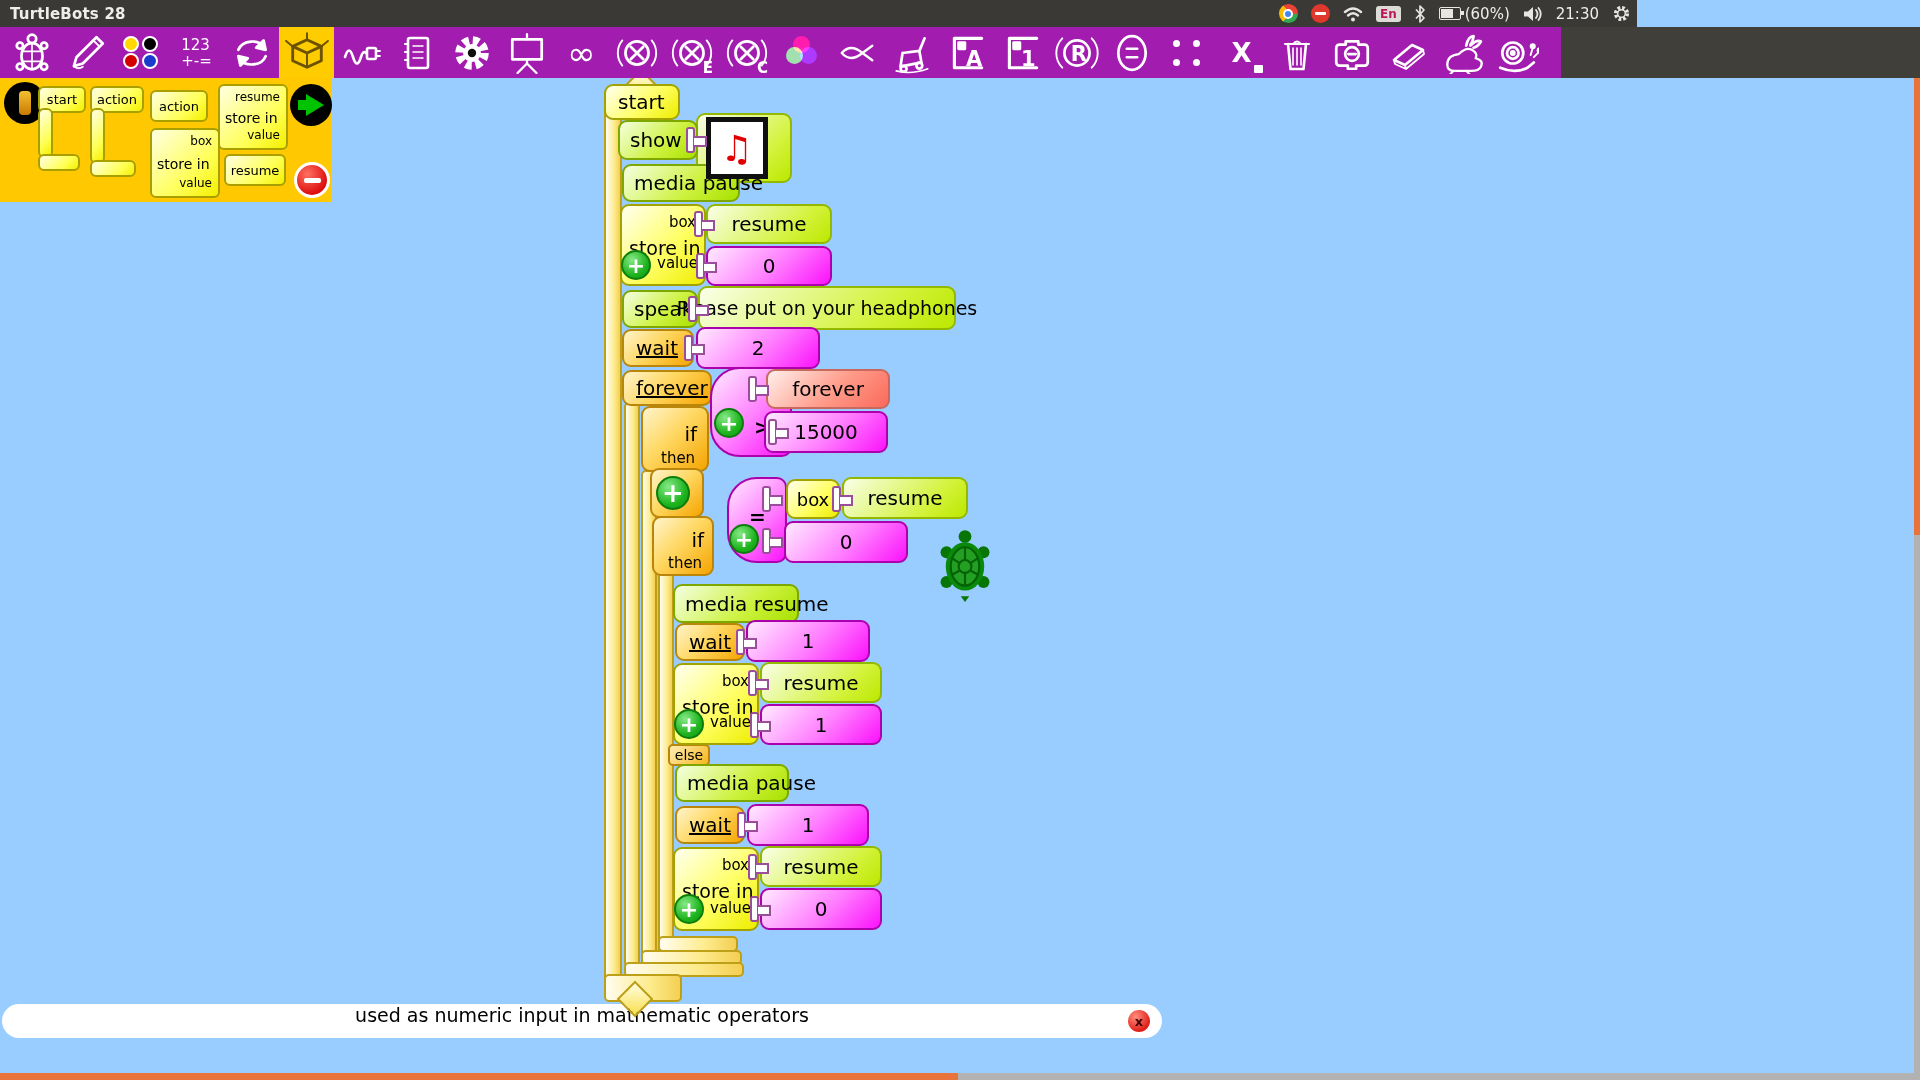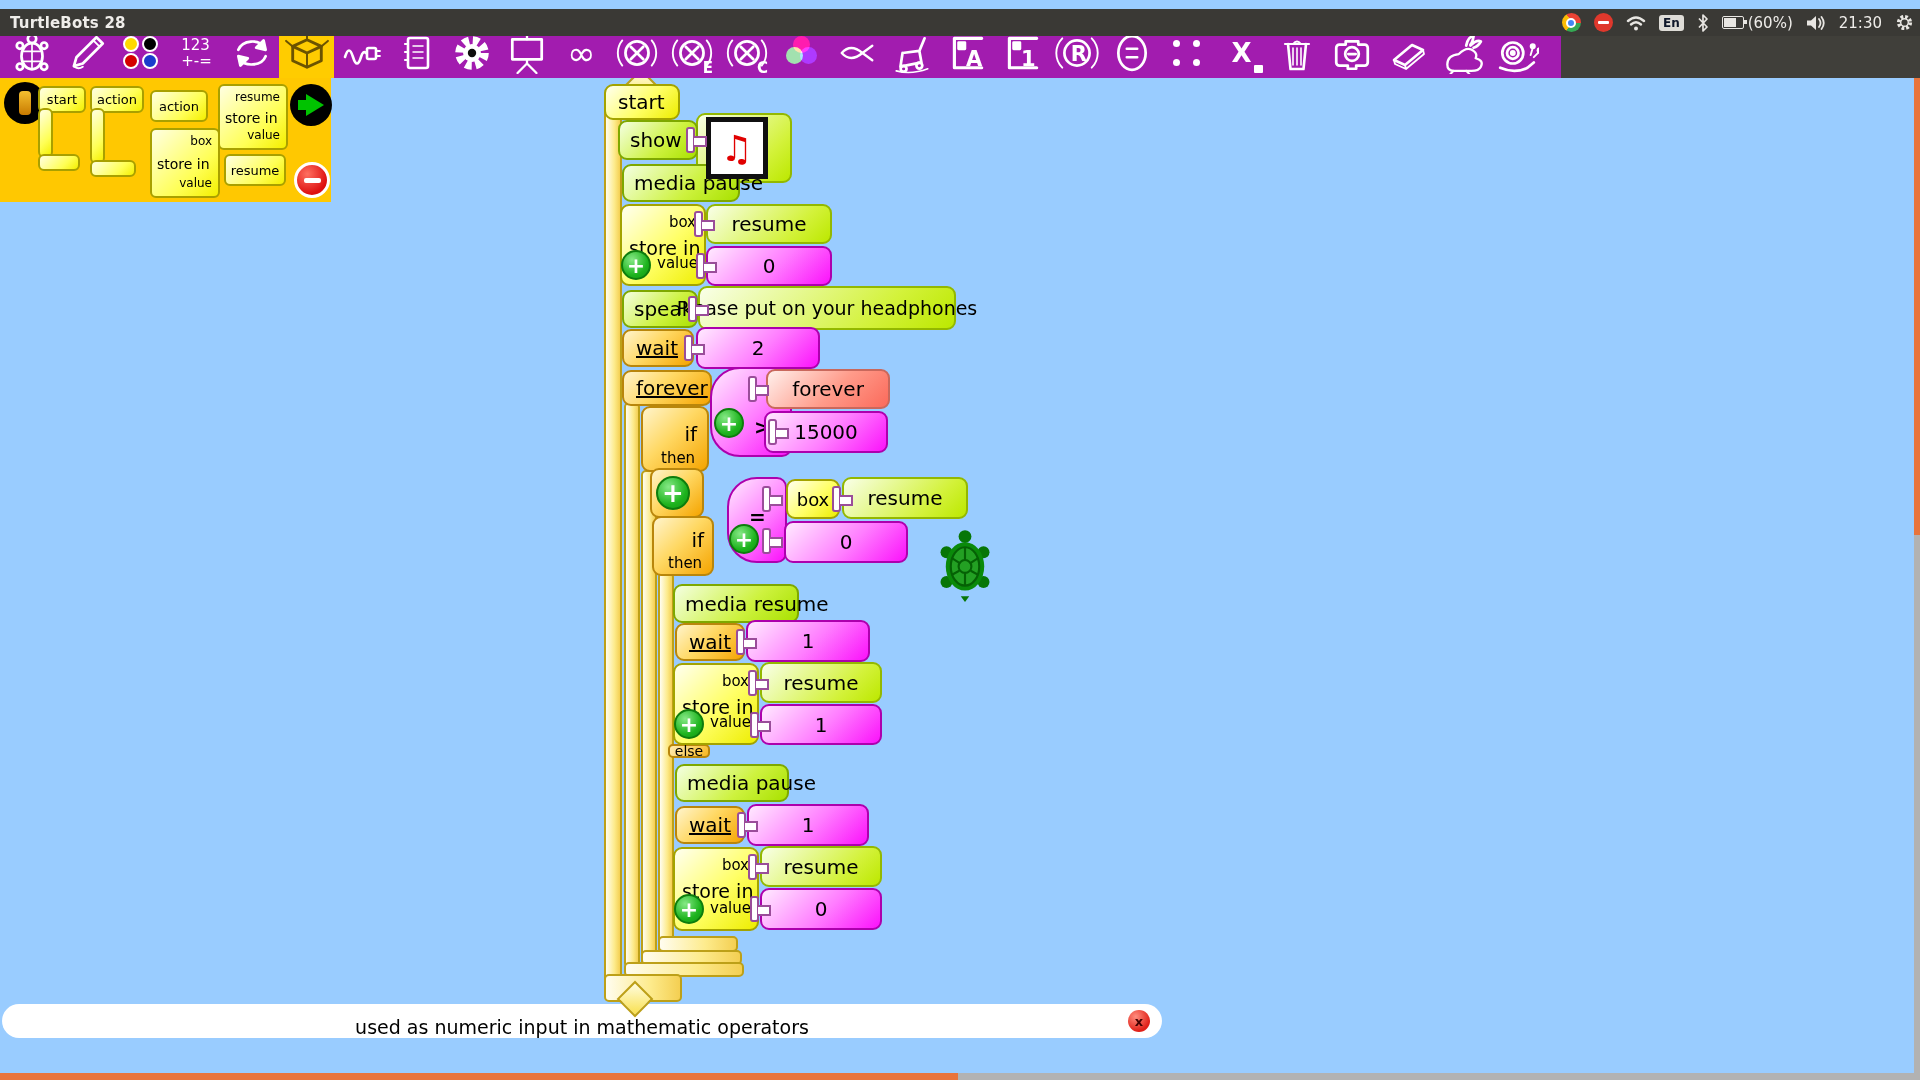--- a/index.html
+++ b/index.html
@@ -1,31 +1,31 @@
 <!DOCTYPE html>
 <html><head>
 <meta charset="utf-8">
 <style>
   html,body{margin:0;padding:0;width:1920px;height:1080px;overflow:hidden;
     font-family:"DejaVu Sans",sans-serif;background:#99ccff;position:relative;}
   #stage{position:absolute;inset:0;width:1920px;height:1080px;}
 
   
-  #titlebar{position:absolute;left:0;top:9px;width:1920px;height:27px;background:#3a3935;z-index:60;
+  #titlebar{position:absolute;left:0;top:0;width:1637px;height:27px;background:#3a3935;z-index:60;
     display:flex;align-items:center;color:#efedea;}
   #win-title{font-size:15px;font-weight:bold;margin-left:10px;letter-spacing:.2px;}
   #tray{position:absolute;right:6px;top:0;height:27px;display:flex;align-items:center;gap:13px;}
   .tray-ic{display:inline-flex;align-items:center;justify-content:center;}
   .chrome{width:19px;height:19px;border-radius:50%;
     background:conic-gradient(from -30deg,#ea4335 0 120deg,#34a853 0 240deg,#fbbc05 0 360deg);position:relative;}
   .chrome::after{content:"";position:absolute;left:4.5px;top:4.5px;width:10px;height:10px;border-radius:50%;
     background:#4285f4;border:2px solid #fff;box-sizing:border-box;}
   .dnd{width:19px;height:19px;border-radius:50%;background:#df382c;position:relative;}
   .dnd::after{content:"";position:absolute;left:4px;top:8px;width:11px;height:3px;background:#fff;border-radius:1px;}
-  .en-badge{background:#dedcd7;color:#0f172a;font-size:12px;font-weight:bold;padding:1px 4px;border-radius:3px;}
+  .en-badge{background:#dedcd7;color:#be185d;font-size:12px;font-weight:bold;padding:1px 4px;border-radius:3px;}
   .batt-wrap{display:flex;align-items:center;gap:4px;}
   .batt{width:20px;height:11px;border:1.5px solid #e8e6e2;border-radius:2px;position:relative;}
   .batt::after{content:"";position:absolute;right:-4px;top:2.5px;width:2.5px;height:4px;background:#e8e6e2;}
   .batt .fill{position:absolute;left:1px;top:1px;bottom:1px;width:60%;background:#e8e6e2;}
   .tray-txt{font-size:15px;color:#efedea;}
   svg.tic{display:block;}
 
   
   #toolbar{position:absolute;left:0;top:27px;width:1561px;height:51px;background:#a21caf;z-index:55;
     display:flex;align-items:center;padding-left:4px;box-sizing:border-box;}
@@ -80,21 +80,21 @@
   .else-tab{position:absolute;background:linear-gradient(135deg,#ffedb5,#f7b71e);border:2px solid #b9860b;
     border-radius:5px;z-index:5;display:flex;align-items:center;justify-content:center;font-size:14px;box-sizing:border-box;}
 
   
   .si-box{position:absolute;right:8px;top:7px;font-size:15px;}
   .si-store{position:absolute;left:7px;top:31px;font-size:19px;}
   .si-value{position:absolute;right:6px;bottom:12px;font-size:15px;}
 
   
   #status-pill{position:absolute;left:2px;top:1004px;width:1160px;height:34px;background:#fff;border-radius:17px;
-    z-index:20;display:flex;align-items:flex-end;justify-content:center;}
+    z-index:20;display:flex;align-items:flex-start;justify-content:center;}
   #status-pill .msg{font-size:19px;color:#000;}
   #status-close{position:absolute;right:12px;top:6px;width:22px;height:22px;border-radius:50%;
     background:radial-gradient(circle at 35% 30%,#ff8d7e,#e02018 70%);display:flex;align-items:center;justify-content:center;
     color:#400000;font-size:13px;font-weight:bold;z-index:21;}
   .sb{position:absolute;z-index:35;}
 </style>
 </head>
 <body>
 
 <div id="stage">
@@ -390,21 +390,21 @@
          background:radial-gradient(circle at 35% 30%,#ff7060,#dd1010 70%);border:3px solid #fff;box-sizing:border-box;
          display:flex;align-items:center;justify-content:center;">
       <span style="width:17px;height:5px;background:#fff;border-radius:2px;"></span>
     </div>
   </div>
 
   <div class="arm" style="left:604px;top:100px;width:18px;height:892px;"></div>
   <div class="arm" style="left:624px;top:402px;width:16px;height:566px;"></div>
   <div class="arm" style="left:641px;top:470px;width:16px;height:496px;"></div>
   <div class="arm" style="left:658px;top:572px;width:16px;height:382px;"></div>
-  <div class="else-tab" style="left:668px;top:744px;width:42px;height:14px;">
+  <div class="else-tab" style="left:668px;top:744px;width:42px;height:22px;">
     <span>else</span>
   </div>
 
   <div class="arm" style="left:658px;top:936px;width:80px;height:16px;"></div>
   <div class="arm" style="left:641px;top:950px;width:101px;height:15px;"></div>
   <div class="arm" style="left:624px;top:962px;width:120px;height:15px;"></div>
   <div class="arm" style="left:604px;top:974px;width:78px;height:28px;"></div>
   <div class="hat" style="left:622px;top:986px;z-index:22;"></div>
   <div class="hat" style="left:628px;top:74px;"></div>
 

